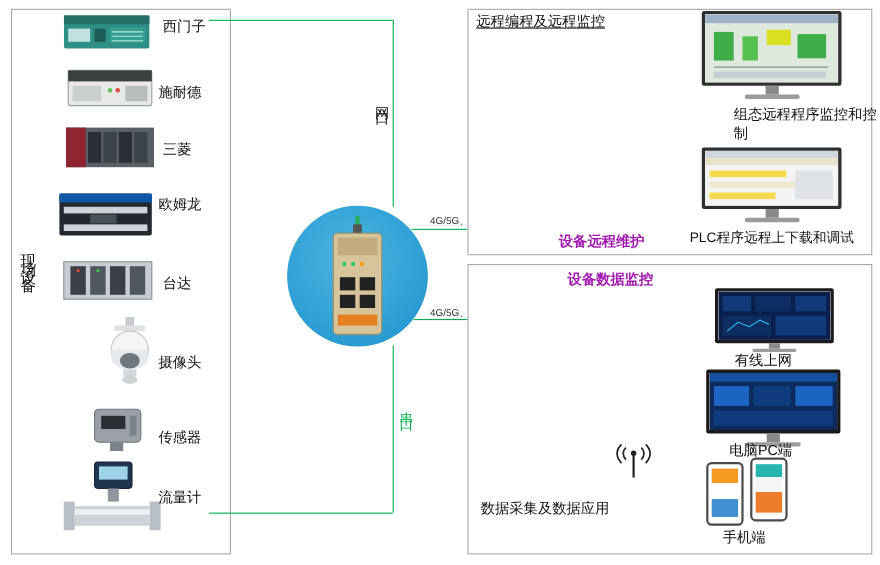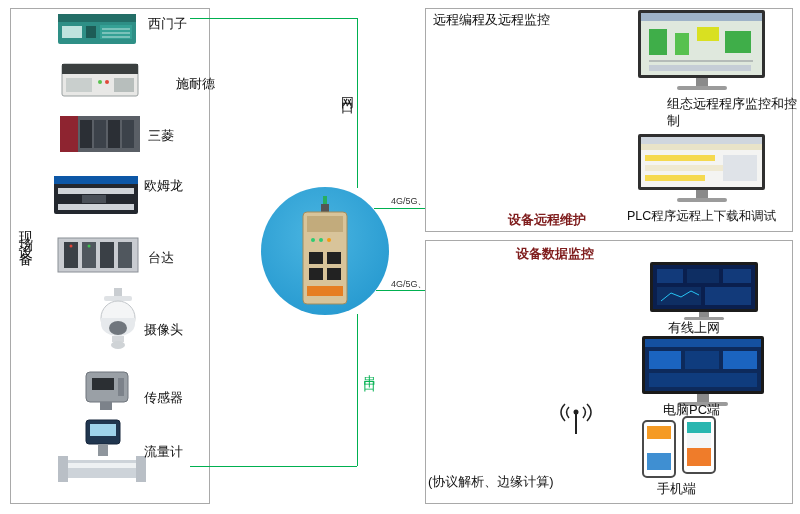--- a/index.html
+++ b/index.html
@@ -21,21 +21,21 @@
   #dev-siemens   { left:58px; top:12px; }
   #dev-schneider { left:60px; top:60px; }
   #dev-mitsubishi{ left:58px; top:112px; }
   #dev-omron     { left:52px; top:170px; }
   #dev-delta     { left:56px; top:234px; }
   #dev-camera    { left:92px; top:288px; }
   #dev-sensor    { left:80px; top:366px; }
   #dev-flowmeter { left:56px; top:418px; }
 
   #lbl-siemens   { left:148px; top:16px;text-align:right; }
-  #lbl-schneider { left:144px; top:76px;margin-left:32px; }
+  #lbl-schneider { left:144px; top:76px; }
   #lbl-mitsubishi{ left:148px; top:128px; }
   #lbl-omron     { left:144px; top:178px; }
   #lbl-delta     { left:148px; top:250px; }
   #lbl-camera    { left:144px; top:322px; }
   #lbl-sensor    { left:144px; top:390px; }
   #lbl-flowmeter { left:144px; top:444px; }
 
   
   #gateway-circle { position:absolute; left:261px; top:187px; width:128px; height:128px;
     border-radius:50%; background:radial-gradient(circle at 45% 38%, #4ab5e1, #1e93cc); }
@@ -92,25 +92,25 @@
   #monitor-plc { left:638px; top:134px; }
   #monitor-plc .screen { width:127px; height:56px; }
   .stand-lg { width:12px; height:8px; } .base-lg { width:50px; height:4px; }
   #bigscreen { left:650px; top:262px; }
   #bigscreen .screen { width:108px; height:50px; border-color:#1c1c1c; }
   .stand-sm { width:10px; height:5px; } .base-sm { width:40px; height:3px; }
   #pc { left:642px; top:336px; }
   #pc .screen { width:122px; height:58px; border-color:#1a1a1a; }
 
   
-  #p1-title { left:433px; top:12px; }
+  #p1-title { left:433px; top:12px;text-decoration:underline; }
   #p1-sub   { left:433px; top:30px; }
   #p1-item1 { left:667px; top:96px; width:136px; white-space:normal; }
   #p1-item2 { left:627px; top:208px; font-size:12.5px; }
-  .badge { position:absolute; color:#7f1d1d; font-weight:bold; font-size:13px; white-space:nowrap; }
+  .badge { position:absolute; color:#a21caf; font-weight:bold; font-size:13px; white-space:nowrap; }
   #p1-badge { left:508px; top:211px; }
   #p2-badge { left:516px; top:245px; }
   #p2-item1 { left:668px; top:320px; }
   #p2-item2 { left:663px; top:402px; }
   #p2-item3 { left:657px; top:481px; }
   #p2-foot1 { left:437px; top:454px; }
   #p2-foot2 { left:428px; top:474px; }
 
   
   #antenna { position:absolute; left:558px; top:402px; }
@@ -381,15 +381,15 @@
   <div id="phones">
     <div class="phone" id="phone1">
         <div class="scr"></div>
       </div>
     <div class="phone" id="phone2">
         <div class="scr"></div>
       </div>
   </div>
   <div class="lbl" id="p2-item3">手机端</div>
 
-  <div class="lbl" id="p2-foot2">(协议解析、边缘计算)</div>
+  <div class="lbl" id="p2-foot1">数据采集及数据应用</div>
 
 </div>
 
 </body></html>

